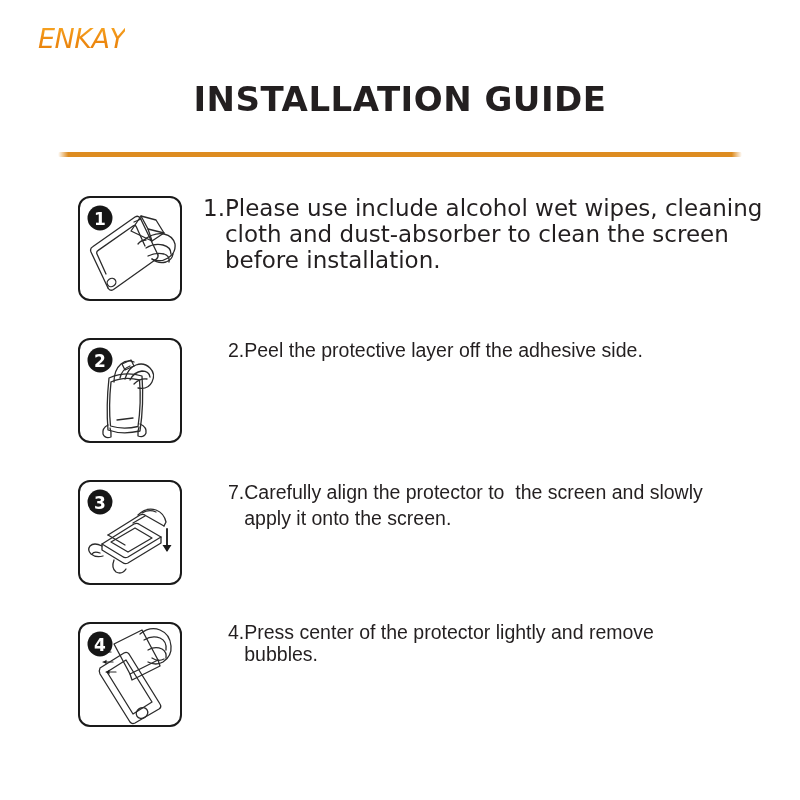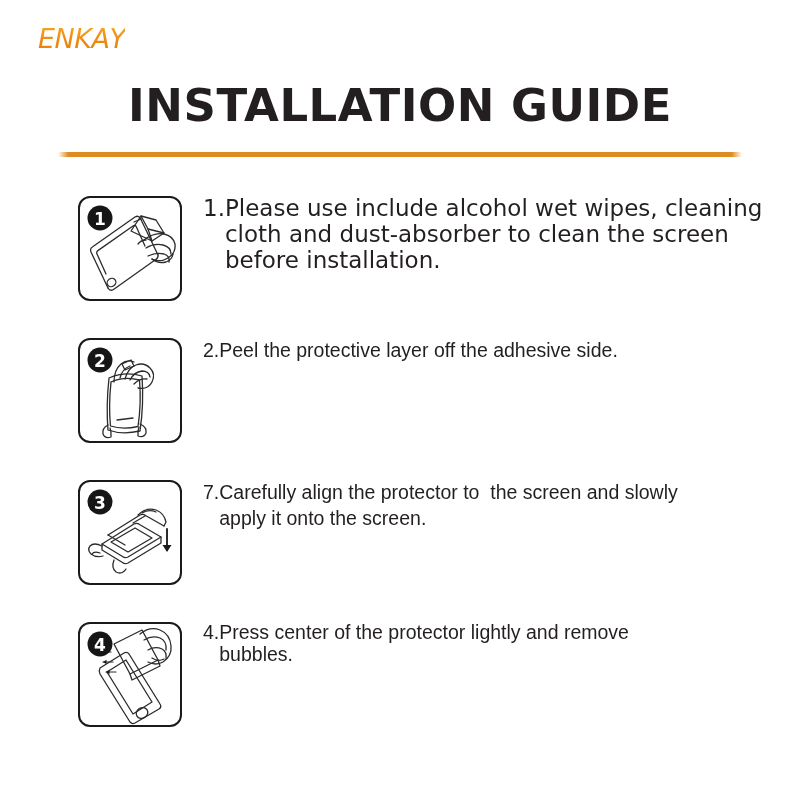--- a/index.html
+++ b/index.html
@@ -36,21 +36,21 @@
 
   
   #page-title {
     position: absolute;
     left: 0;
     right: 0;
     top: 82px;
     text-align: center;
     font-family: "DejaVu Sans", sans-serif;
     font-weight: bold;
-    font-size: 45px;
+    font-size: 34px;
     letter-spacing: 0.5px;
     color: #231f20;
     line-height: 1.05;
     white-space: nowrap;
   }
 
   #title-rule {
     position: absolute;
     left: 58px;
     top: 152px;
@@ -105,20 +105,21 @@
     font-size: 23px;
     line-height: 26px;
     color: #231f20;
     white-space: pre-wrap;
   }
   .step-2 .step-text,
   .step-3 .step-text,
   .step-4 .step-text {
     font-family: "Liberation Sans", sans-serif;
     font-size: 19.5px;
+    margin-left: 25px;
   }
   .step-3 .step-text { width: 575px; }
   .step-4 .step-text { line-height: 22px; }
 </style>
 </head>
 <body>
 
 <div id="brand-logo">ENKAY</div>
 
 <div id="page-title">INSTALLATION GUIDE</div>

